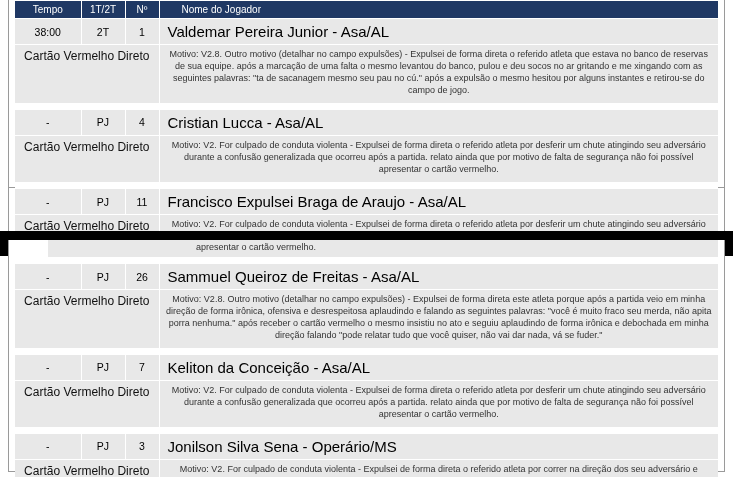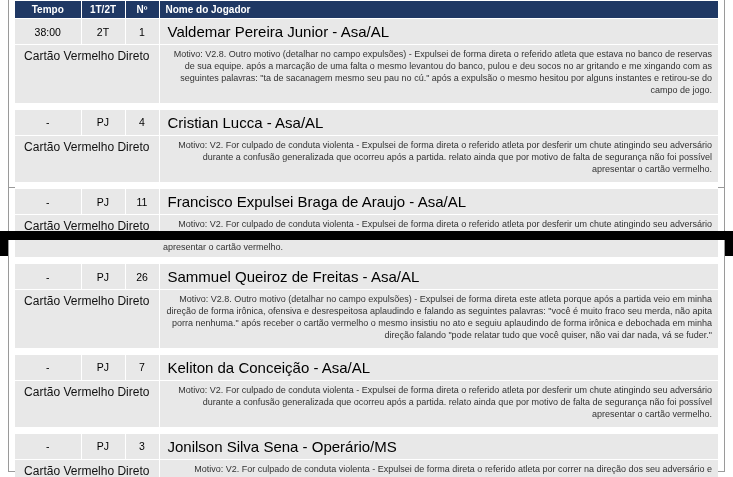--- a/index.html
+++ b/index.html
@@ -42,26 +42,26 @@
     font-size: 11px;
     font-weight: bold;
     text-align: center;
     padding: 4px 0 5px 0;
     letter-spacing: .2px;
   }
   .hdr td {
     background: #1f3864;
     color: #ffffff;
     font-size: 10px;
-    font-weight: bold;
+    font-weight: normal;
     padding: 3px 4px;
     border-right: 1px solid #ffffff;
     text-align: center;
   }
-  .hdr td.name-col { text-align: left; padding-left: 6px; border-right: none; }
+  .hdr td.name-col { text-align: left; padding-left: 22px; border-right: none; }
 
   .col-tempo { width: 66px; }
   .col-tt    { width: 44px; }
   .col-num   { width: 34px; }
 
   .row-player td {
     background: #e8e8e8;
     font-size: 10.5px;
     color: #000000;
     padding: 4px 4px;
@@ -86,21 +86,21 @@
   }
   .row-motivo td.label-col {
     text-align: center;
     font-size: 12px;
     color: #111111;
     white-space: nowrap;
     border-right: 1px solid #ffffff;
     padding-top: 4px;
   }
   .row-motivo td.text-col {
-    text-align: right;
+    text-align: center;
     line-height: 1.33;
   }
   .spacer-row td {
     background: #ffffff;
     height: 6px;
     padding: 0;
     border: none;
   }
 
   
@@ -124,21 +124,21 @@
     top: 240px;
     height: 232px;
     border-top: none;
   }
   .continuation {
     font-size: 9px;
     color: #333333;
     background: #e8e8e8;
     padding: 2px 6px 5px 148px;
   }
-  .cont-wrap { padding: 0 6px; }
+  .cont-wrap { padding: 0 6px; margin-left: 33px; }
 </style>
 </head>
 <body>
 
 <div class="page">
 
   <div class="doc-frame part-one">
     <div class="inner-pad">
       <table class="table">
         <colgroup>

